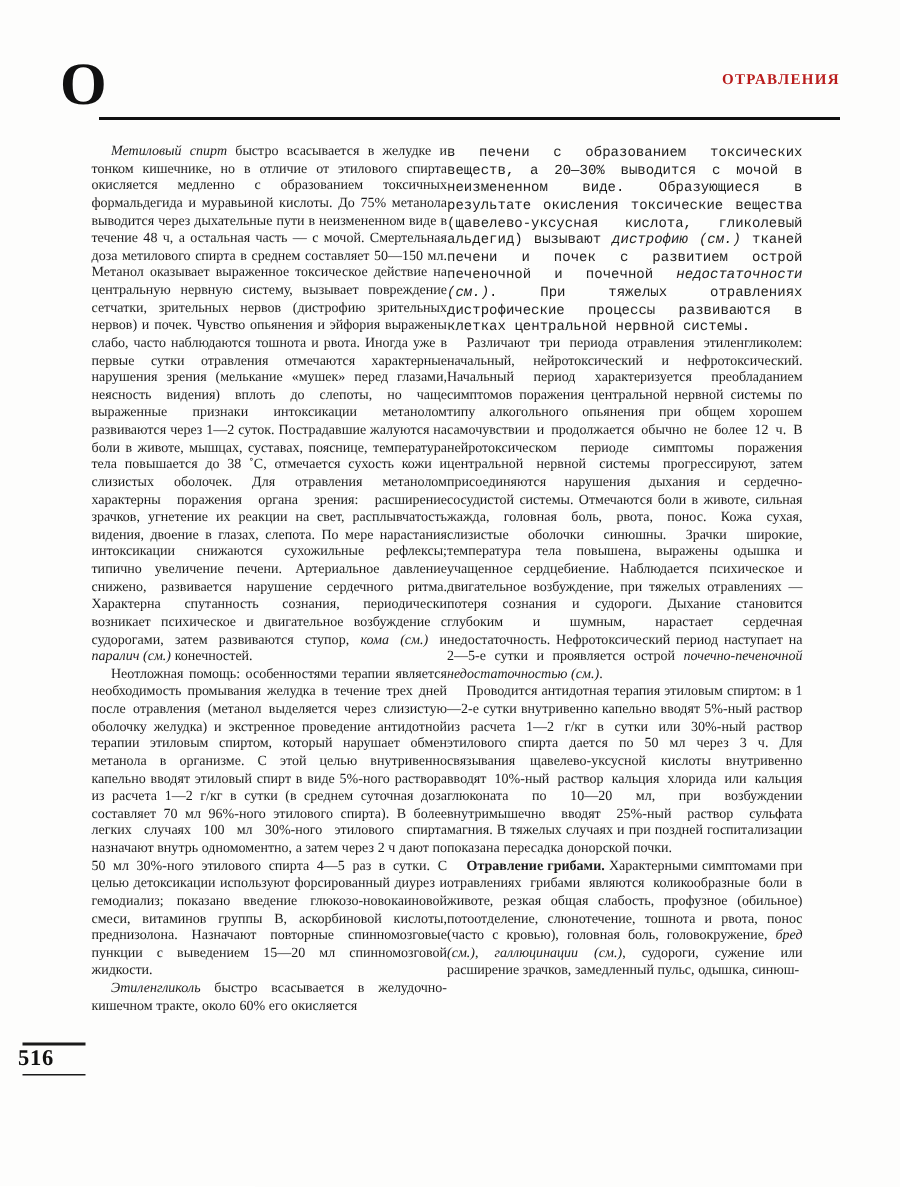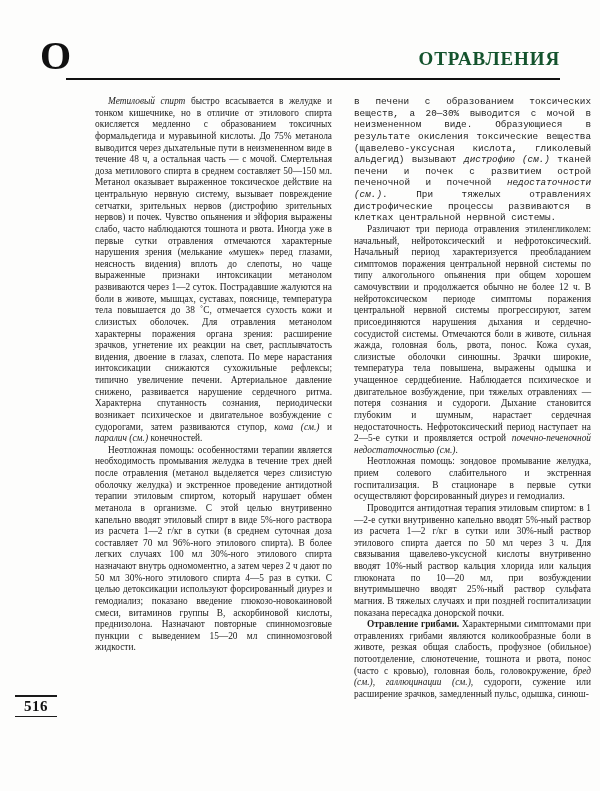--- a/index.html
+++ b/index.html
@@ -43,35 +43,33 @@
     top: 34px;
     height: 2.2px;
     background: #111;
   }
   .header-title {
     position: absolute;
     right: 0;
     top: 4px;
     font-family: "Liberation Serif", "DejaVu Serif", serif;
     font-weight: bold;
-    font-size: 19px;
+    font-size: 10px;
     letter-spacing: 0.9px;
-    color: #14532d;
+    color: #b91c1c;
     white-space: nowrap;
   }
 
   
   .columns {
     position: absolute;
     left: 61px;
     top: 96px;
     width: 496px;
     display: flex;
-    gap: 22px;
-    margin-left: 34px;
   }
   .column {
     width: 237px;
   }
   .column p {
     margin: 0;
     font-size: 9.35px;
     line-height: 11.62px;
     text-align: justify;
     text-align-last: left;
@@ -93,21 +91,20 @@
   .bi {
     font-weight: bold;
   }
 
   
   .folio {
     position: absolute;
     left: 12px;
     top: 695px;
     width: 48px;
-    text-align: center;
   }
   .folio-rule {
     height: 1.5px;
     background: #1a1a1a;
     width: 42px;
     margin: 0 auto;
   }
   .folio-num {
     font-family: "Liberation Serif", "DejaVu Serif", serif;
     font-weight: bold;
@@ -125,25 +122,25 @@
   <div class="header">
     <div class="header-letter">О</div>
     <div class="header-rule"></div>
     <div class="header-title">ОТРАВЛЕНИЯ</div>
   </div>
 
   <div class="columns">
     <div class="column" id="col-left">
         <p class="indent"><span class="it">Метиловый спирт</span> быстро всасывается в желудке и тонком кишечнике, но в отличие от этилового спирта окисляется медленно с образованием токсичных формальдегида и муравьиной кислоты. До 75% метанола выводится через дыхательные пути в неизмененном виде в течение 48 ч, а остальная часть — с мочой. Смертельная доза метилового спирта в среднем составляет 50—150 мл. Метанол оказывает выраженное токсическое действие на центральную нервную систему, вызывает повреждение сетчатки, зрительных нервов (дистрофию зрительных нервов) и почек. Чувство опьянения и эйфория выражены слабо, часто наблюдаются тошнота и рвота. Иногда уже в первые сутки отравления отмечаются характерные нарушения зрения (мелькание «мушек» перед глазами, неясность видения) вплоть до слепоты, но чаще выраженные признаки интоксикации метанолом развиваются через 1—2 суток. Пострадавшие жалуются на боли в животе, мышцах, суставах, пояснице, температура тела повышается до 38 ˚C, отмечается сухость кожи и слизистых оболочек. Для отравления метанолом характерны поражения органа зрения: расширение зрачков, угнетение их реакции на свет, расплывчатость видения, двоение в глазах, слепота. По мере нарастания интоксикации снижаются сухожильные рефлексы; типично увеличение печени. Артериальное давление снижено, развивается нарушение сердечного ритма. Характерна спутанность сознания, периодически возникает психическое и двигательное возбуждение с судорогами, затем развиваются ступор, <span class="it">кома (см.)</span> и <span class="it">паралич (см.)</span> конечностей.</p>
         <p class="indent">Неотложная помощь: особенностями терапии является необходимость промывания желудка в течение трех дней после отравления (метанол выделяется через слизистую оболочку желудка) и экстренное проведение антидотной терапии этиловым спиртом, который нарушает обмен метанола в организме. С этой целью внутривенно капельно вводят этиловый спирт в виде 5%-ного раствора из расчета 1—2 г/кг в сутки (в среднем суточная доза составляет 70 мл 96%-ного этилового спирта). В более легких случаях 100 мл 30%-ного этилового спирта назначают внутрь одномоментно, а затем через 2 ч дают по 50 мл 30%-ного этилового спирта 4—5 раз в сутки. С целью детоксикации используют форсированный диурез и гемодиализ; показано введение глюкозо-новокаиновой смеси, витаминов группы В, аскорбиновой кислоты, преднизолона. Назначают повторные спинномозговые пункции с выведением 15—20 мл спинномозговой жидкости.</p>
+        <p class="indent"><span class="it">Этиленгликоль</span> быстро всасывается в желудочно-кишечном тракте, около 60% его окисляется</p>
       </div>
     <div class="column" id="col-right">
         <p class="noindent">в печени с образованием токсических веществ, а 20—30% выводится с мочой в неизмененном виде. Образующиеся в результате окисления токсические вещества (щавелево-уксусная кислота, гликолевый альдегид) вызывают <span class="it">дистрофию (см.)</span> тканей печени и почек с развитием острой печеночной и почечной <span class="it">недостаточности (см.)</span>. При тяжелых отравлениях дистрофические процессы развиваются в клетках центральной нервной системы.</p>
         <p class="indent">Различают три периода отравления этиленгликолем: начальный, нейротоксический и нефротоксический. Начальный период характеризуется преобладанием симптомов поражения центральной нервной системы по типу алкогольного опьянения при общем хорошем самочувствии и продолжается обычно не более 12 ч. В нейротоксическом периоде симптомы поражения центральной нервной системы прогрессируют, затем присоединяются нарушения дыхания и сердечно-сосудистой системы. Отмечаются боли в животе, сильная жажда, головная боль, рвота, понос. Кожа сухая, слизистые оболочки синюшны. Зрачки широкие, температура тела повышена, выражены одышка и учащенное сердцебиение. Наблюдается психическое и двигательное возбуждение, при тяжелых отравлениях — потеря сознания и судороги. Дыхание становится глубоким и шумным, нарастает сердечная недостаточность. Нефротоксический период наступает на 2—5-е сутки и проявляется острой <span class="it">почечно-печеночной недостаточностью (см.)</span>.</p>
-        <p class="indent">Неотложная помощь: зондовое промывание желудка, прием солевого слабительного и экстренная госпитализация. В стационаре в первые сутки осуществляют форсированный диурез и гемодиализ.</p>
         <p class="indent">Проводится антидотная терапия этиловым спиртом: в 1—2-е сутки внутривенно капельно вводят 5%-ный раствор из расчета 1—2 г/кг в сутки или 30%-ный раствор этилового спирта дается по 50 мл через 3 ч. Для связывания щавелево-уксусной кислоты внутривенно вводят 10%-ный раствор кальция хлорида или кальция глюконата по 10—20 мл, при возбуждении внутримышечно вводят 25%-ный раствор сульфата магния. В тяжелых случаях и при поздней госпитализации показана пересадка донорской почки.</p>
         <p class="indent"><span class="bi">Отравление грибами.</span> Характерными симптомами при отравлениях грибами являются коликообразные боли в животе, резкая общая слабость, профузное (обильное) потоотделение, слюнотечение, тошнота и рвота, понос (часто с кровью), головная боль, головокружение, <span class="it">бред (см.)</span>, <span class="it">галлюцинации (см.)</span>, судороги, сужение или расширение зрачков, замедленный пульс, одышка, синюш-</p>
       </div>
   </div>
 
   <div class="folio">
     <div class="folio-rule"></div>
     <div class="folio-num">516</div>
     <div class="folio-rule"></div>
   </div>

